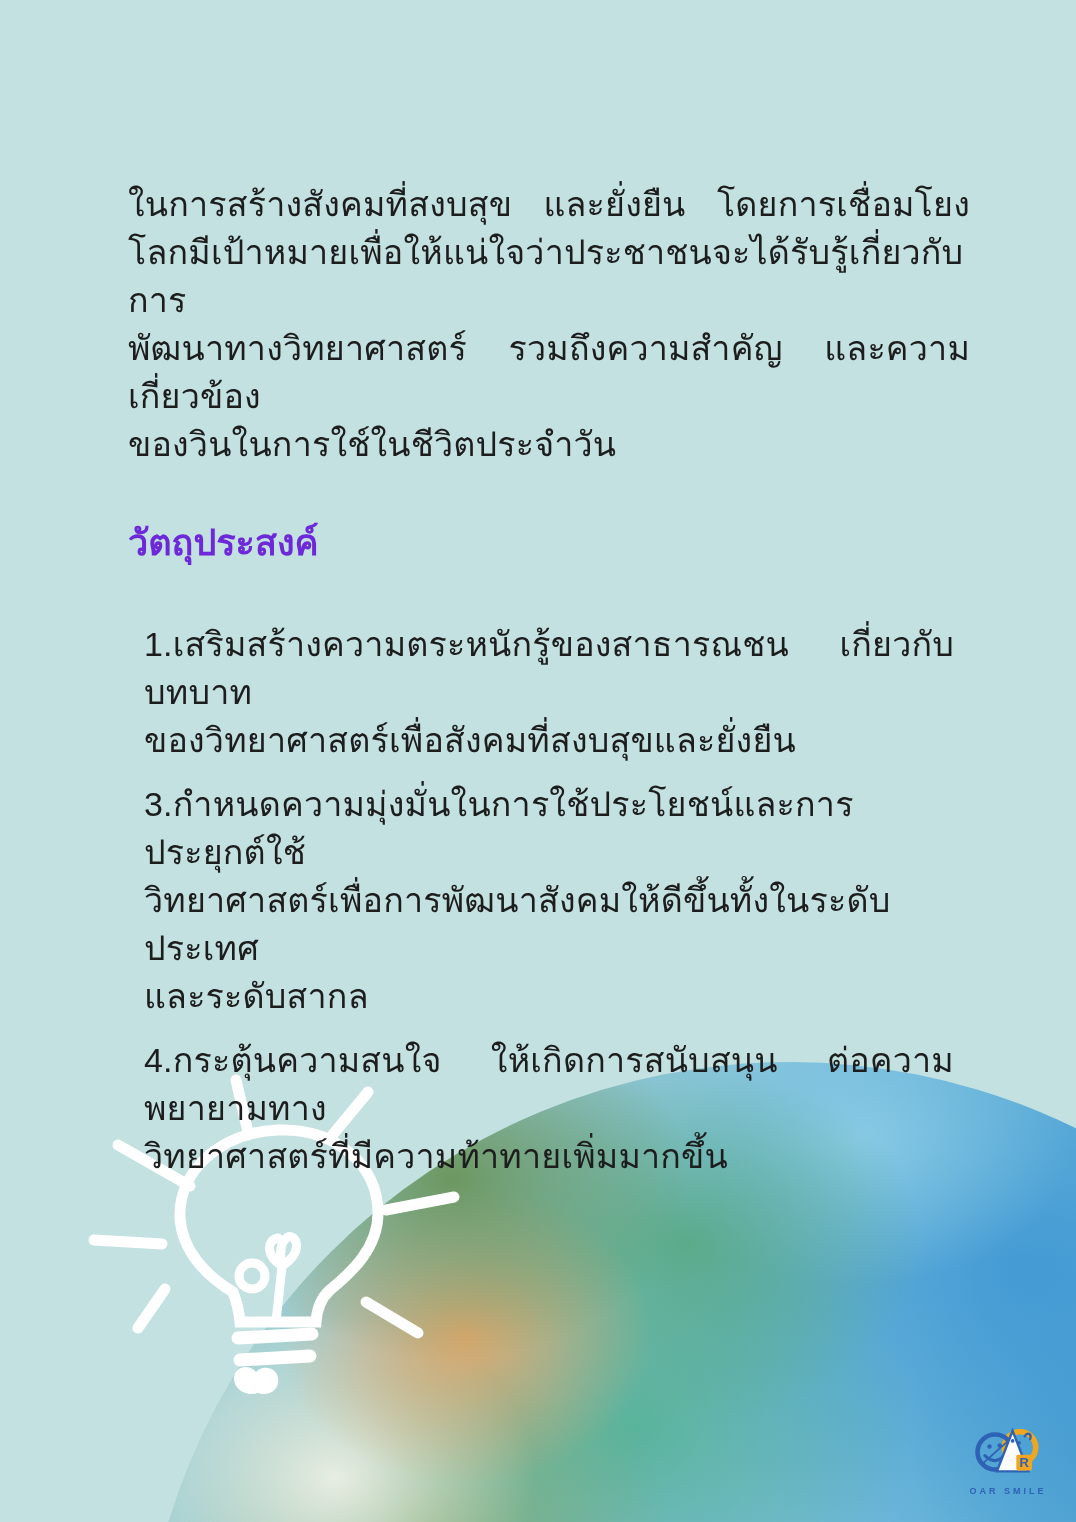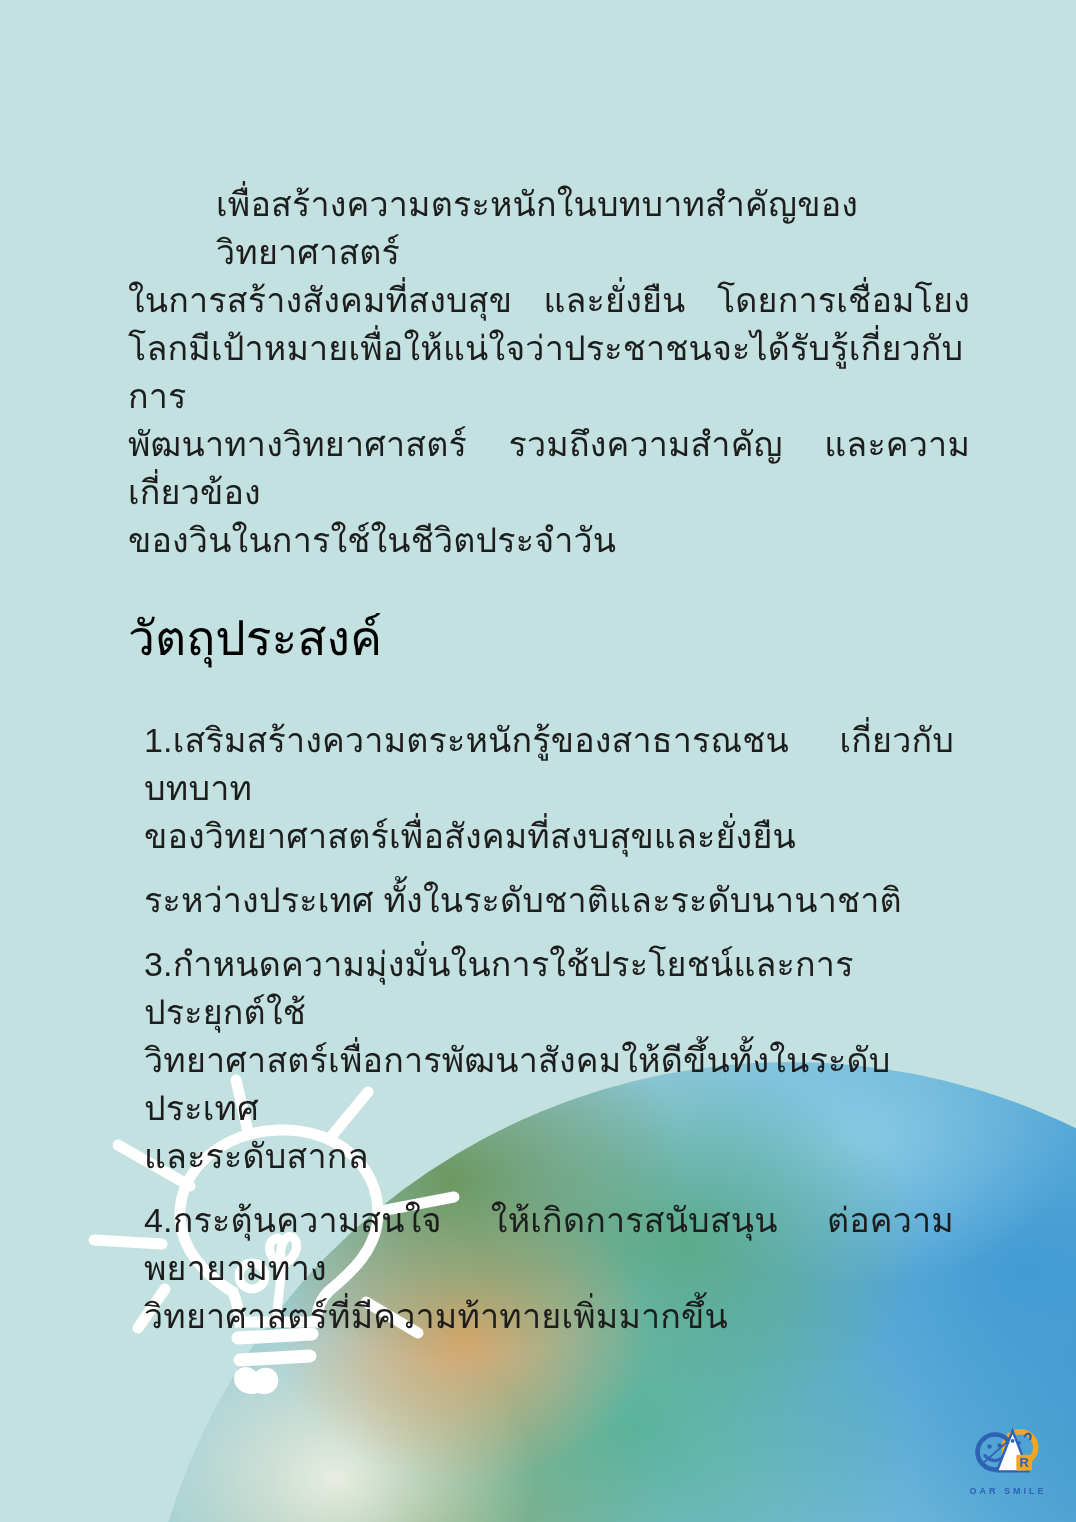--- a/index.html
+++ b/index.html
@@ -28,26 +28,26 @@
     letter-spacing: 0.2px;
     color: #1d1d1d;
   }
   .line.just {
     text-align: justify;
     text-align-last: justify;
   }
   .line.indent { padding-left: 88px; }
 
   .section-heading {
-    font-size: 48px;
+    font-size: 36px;
     line-height: 66px;
-    font-weight: 400;
+    font-weight: 700;
     margin-top: 42px;
     margin-bottom: 44px;
-    color: #000000;
+    color: #6d28d9;
   }
 
   .objective-item { margin: 16px; }
 
   
   .earth {
     position: absolute;
     left: 140px;
     top: 1062px;
     width: 1300px;
@@ -126,36 +126,34 @@
         <path d="M170,290 L240,286" stroke-width="13"></path>
       </g>
 
       <path d="M186,302 C178,293 164,297 164,309 C164,319 176,327 188,323 C200,327 210,319 208,308 C207,298 193,294 186,302 Z" fill="#ffffff"></path>
     </svg>
   </div>
 
   <div class="text-col">
 
     <div>
-      <div class="line indent just">เพื่อสร้างความตระหนักในบทบาทสำคัญของวิทยาศาสตร์</div>
       <div class="line just">ในการสร้างสังคมที่สงบสุข และยั่งยืน โดยการเชื่อมโยง</div>
       <div class="line just">โลกมีเป้าหมายเพื่อให้แน่ใจว่าประชาชนจะได้รับรู้เกี่ยวกับการ</div>
       <div class="line just">พัฒนาทางวิทยาศาสตร์ รวมถึงความสำคัญ และความเกี่ยวข้อง</div>
       <div class="line">ของวินในการใช์ในชีวิตประจำวัน</div>
     </div>
 
     <div class="section-heading">วัตถุประสงค์</div>
 
     <div>
       <div class="objective-item">
         <div class="line just">1.เสริมสร้างความตระหนักรู้ของสาธารณชน เกี่ยวกับบทบาท</div>
         <div class="line">ของวิทยาศาสตร์เพื่อสังคมที่สงบสุขและยั่งยืน</div>
       </div>
       <div class="objective-item">
-        <div class="line">ระหว่างประเทศ ทั้งในระดับชาติและระดับนานาชาติ</div>
       </div>
       <div class="objective-item">
         <div class="line just">3.กำหนดความมุ่งมั่นในการใช้ประโยชน์และการประยุกต์ใช้</div>
         <div class="line just">วิทยาศาสตร์เพื่อการพัฒนาสังคมให้ดีขึ้นทั้งในระดับประเทศ</div>
         <div class="line">และระดับสากล</div>
       </div>
       <div class="objective-item">
         <div class="line just">4.กระตุ้นความสนใจ ให้เกิดการสนับสนุน ต่อความพยายามทาง</div>
         <div class="line">วิทยาศาสตร์ที่มีความท้าทายเพิ่มมากขึ้น</div>
       </div>

